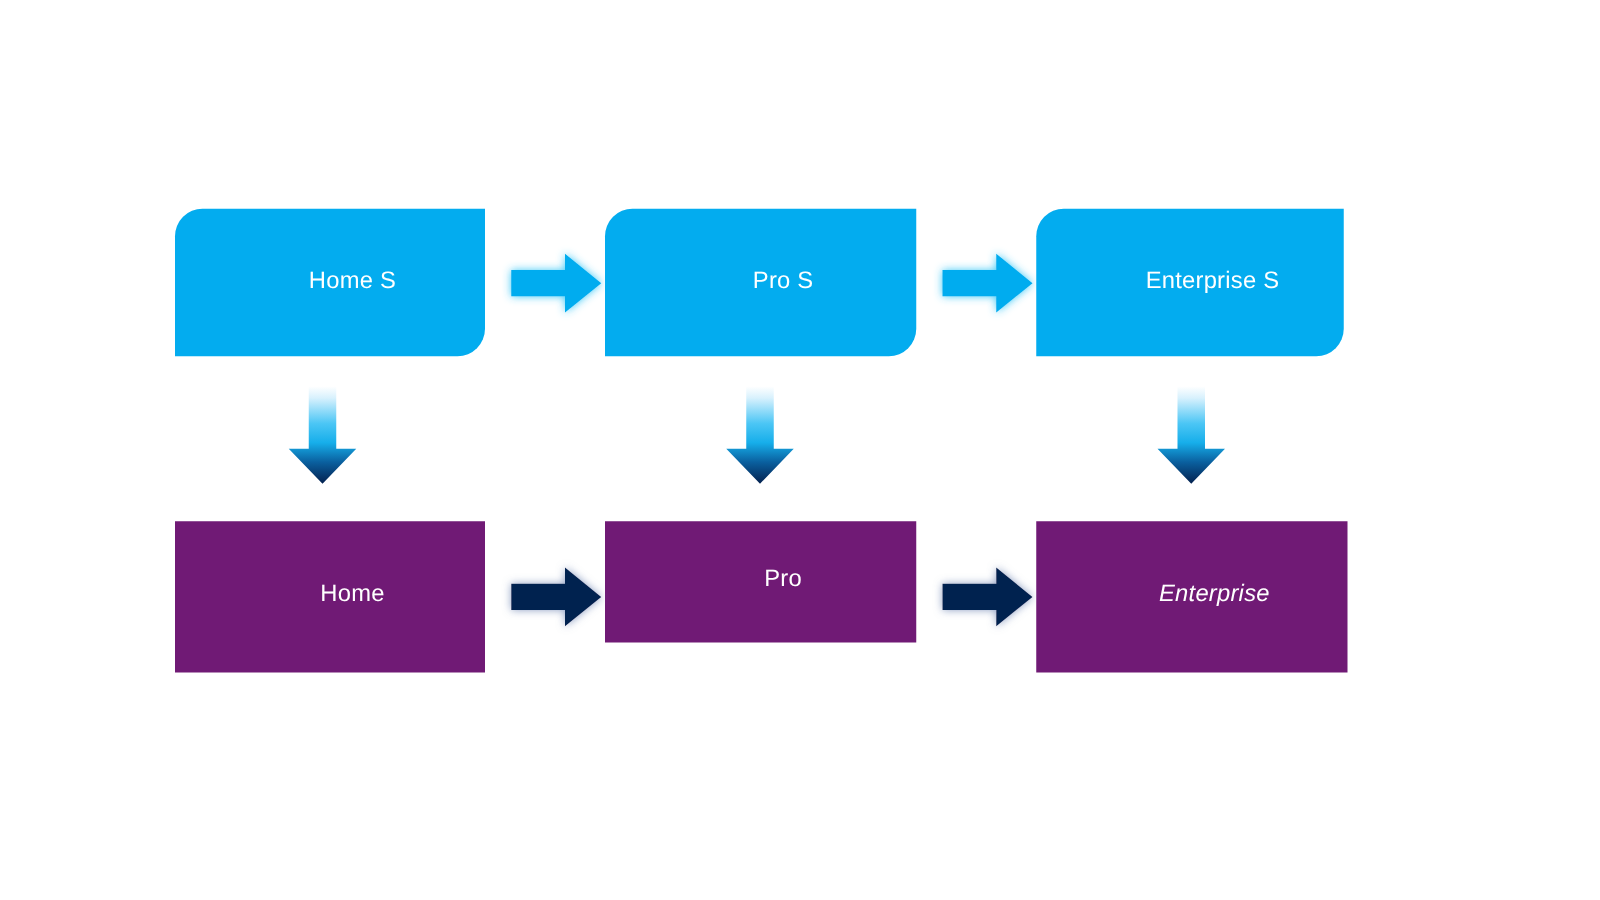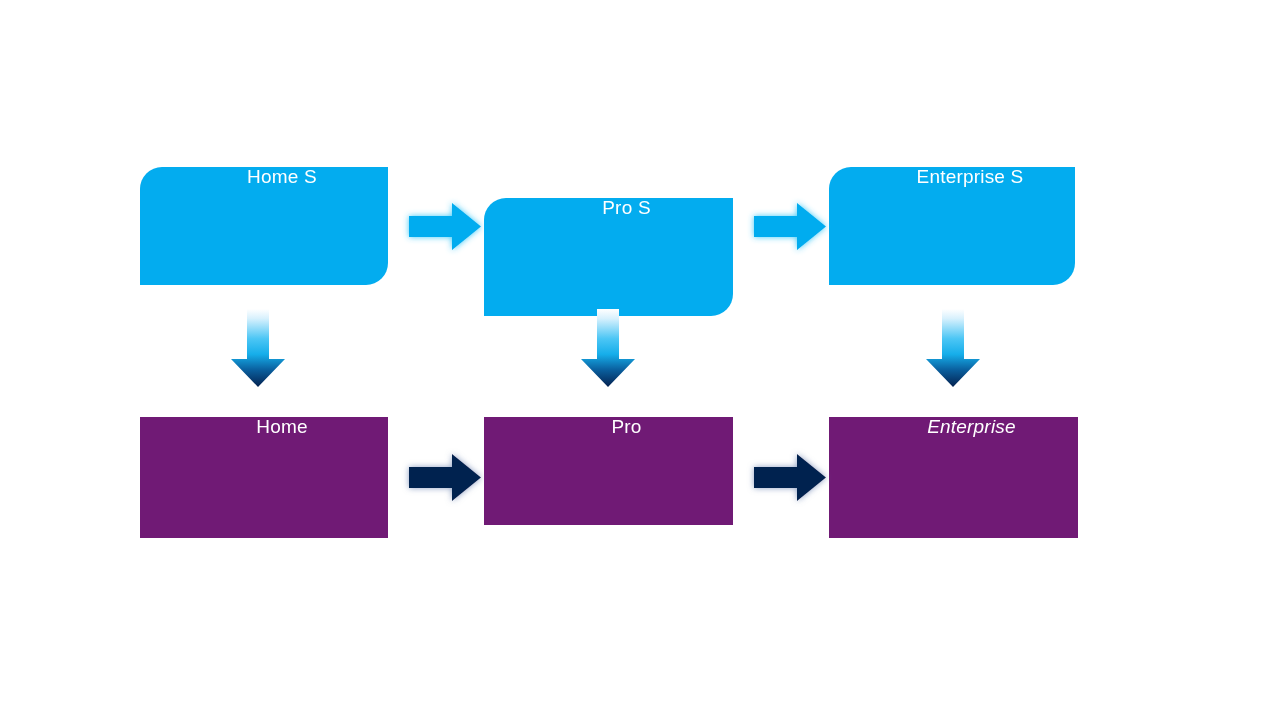--- a/index.html
+++ b/index.html
@@ -18,20 +18,21 @@
   #diagram {
     position: absolute;
     inset: 0;
   }
 
   
   .node {
     position: absolute;
     box-sizing: border-box;
     display: flex;
+    align-items: center;
     justify-content: center;
     color: #ffffff;
     font-size: 19px;
     font-weight: 400;
     letter-spacing: 0.2px;
     line-height: 1.2;
     text-align: center;
     user-select: none;
     padding-left: 36px;
   }
@@ -88,21 +89,21 @@
       <filter id="glowNavy" x="-60%" y="-60%" width="220%" height="220%">
         <feDropShadow dx="0" dy="0" stdDeviation="3.4" flood-color="#7f93bb" flood-opacity="0.9"></feDropShadow>
       </filter>
     </defs>
   </svg>
 
   <div class="node node--service" style="left:140px; top:167px; width:248px; height:118px;">
     <span class="node__label">Home S</span>
   </div>
 
-  <div class="node node--service" style="left:484px; top:167px; width:249px; height:118px;margin-top:31px;">
+  <div class="node node--service" style="left:484px; top:167px; width:249px; height:118px;">
     <span class="node__label">Pro S</span>
   </div>
 
   <div class="node node--service" style="left:829px; top:167px; width:246px; height:118px;">
     <span class="node__label">Enterprise S</span>
   </div>
 
   <span class="arrow" style="left:409px; top:203px; width:72px; height:47px;">
     <svg viewBox="0 0 72 47" preserveAspectRatio="none">
       <polygon points="0,13 43,13 43,0 72,23.5 43,47 43,34 0,34" fill="#03acef" filter="url(#glowCyan)"></polygon>
@@ -130,21 +131,21 @@
   <span class="arrow" style="left:926px; top:309px; width:54px; height:78px;">
     <svg viewBox="0 0 54 78" preserveAspectRatio="none">
       <polygon points="16,0 38,0 38,50 54,50 27,78 0,50 16,50" fill="url(#gradDown)"></polygon>
     </svg>
   </span>
 
   <div class="node node--product" style="left:140px; top:417px; width:248px; height:121px;">
     <span class="node__label">Home</span>
   </div>
 
-  <div class="node node--product" style="left:484px; top:417px; width:249px; height:108px;">
+  <div class="node node--product" style="left:484px; top:417px; width:249px; height:97px;">
     <span class="node__label">Pro</span>
   </div>
 
   <div class="node node--product" style="left:829px; top:417px; width:249px; height:121px;font-style:italic;">
     <span class="node__label">Enterprise</span>
   </div>
 
   <span class="arrow" style="left:409px; top:454px; width:72px; height:47px;">
     <svg viewBox="0 0 72 47" preserveAspectRatio="none">
       <polygon points="0,13 43,13 43,0 72,23.5 43,47 43,34 0,34" fill="#042050" filter="url(#glowNavy)"></polygon>

